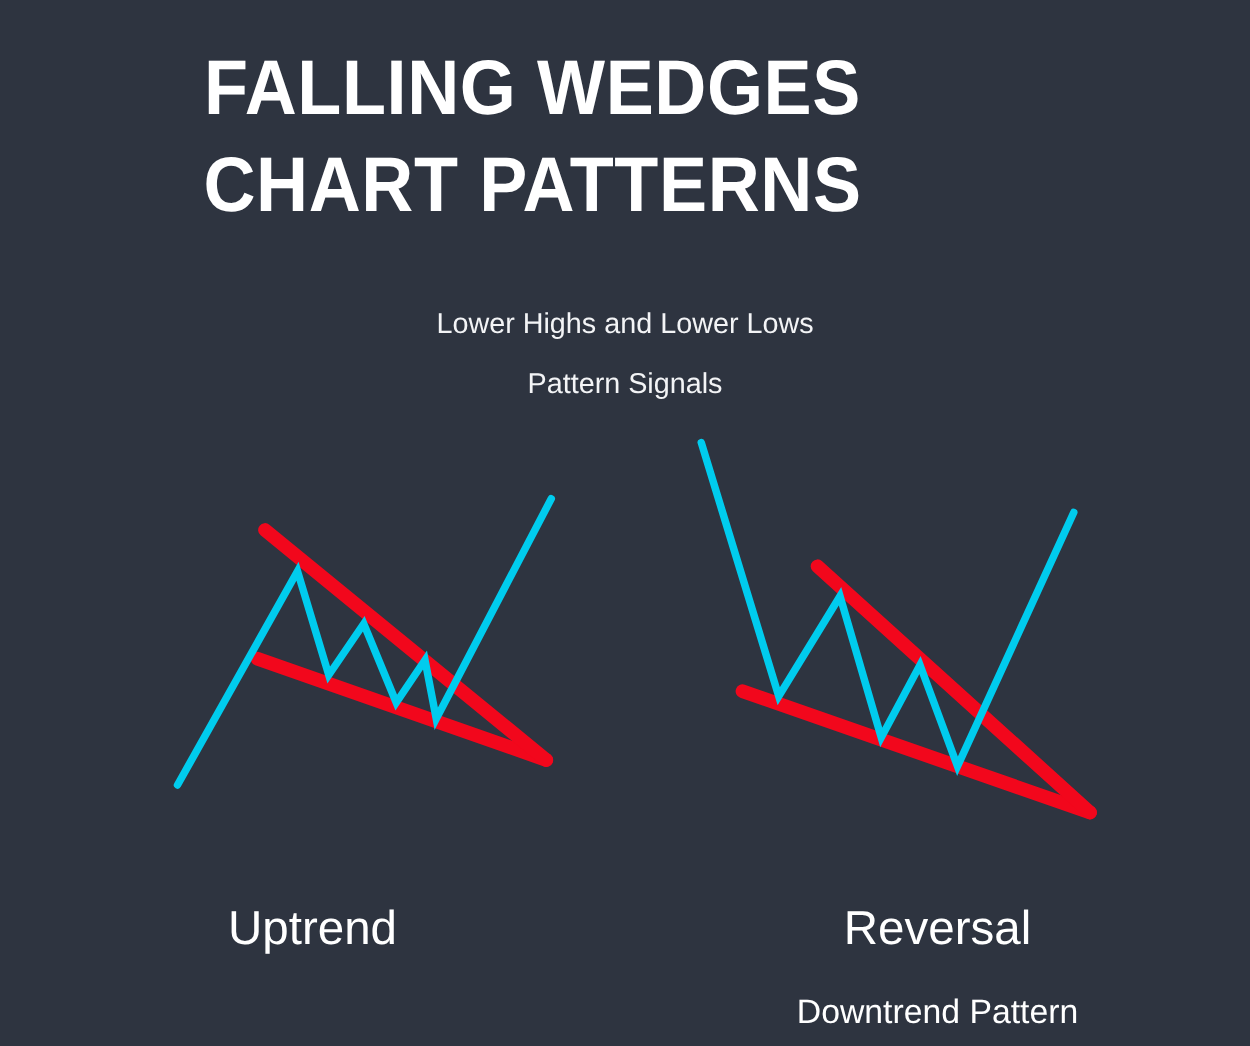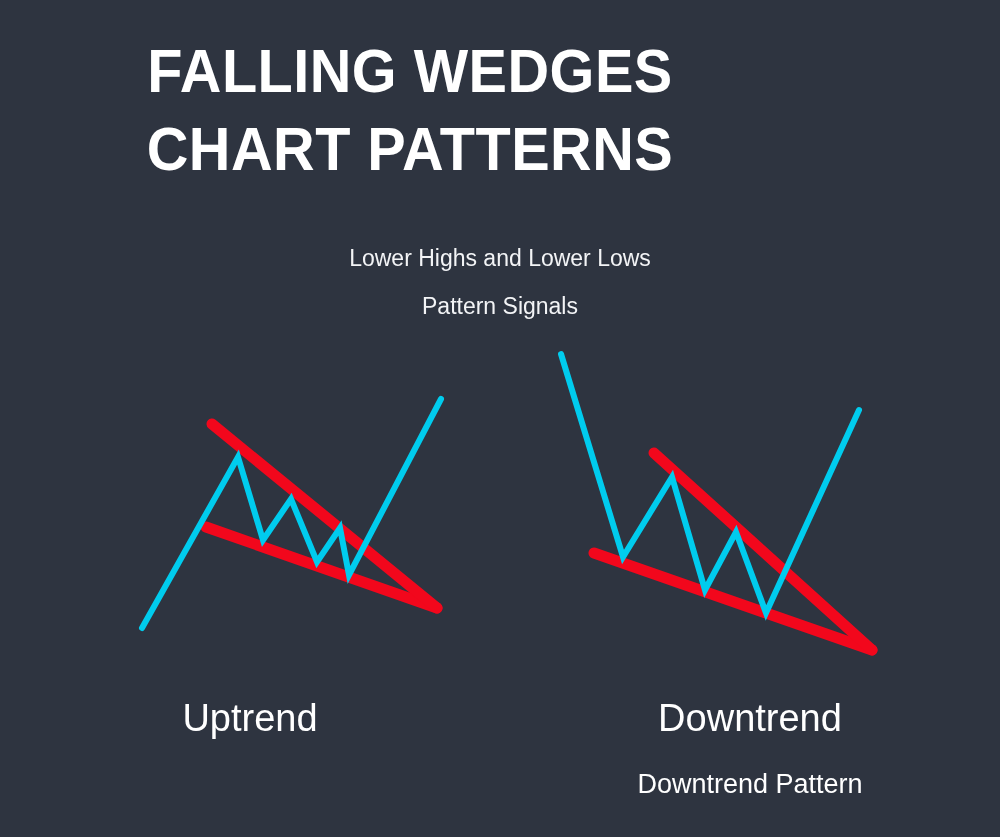--- a/index.html
+++ b/index.html
@@ -21,21 +21,21 @@
     position: relative;
     width: 1000px;
     height: 837px;
     background: #2e3440;
   }
 
   
   .header {
     position: absolute;
     top: 32px;
-    left: 0;
+    left: 16px;
     width: 820px;
     text-align: center;
   }
 
   .title-line {
     display: block;
     color: #ffffff;
     font-family: "Liberation Sans Narrow", "Liberation Sans", sans-serif;
     font-weight: bold;
     font-size: 62px;
@@ -96,20 +96,21 @@
     position: absolute;
     top: 690px;
     left: 0;
     width: 1000px;
     display: flex;
   }
 
   .caption-col {
     width: 500px;
     text-align: center;
+    margin-top: 25px;
   }
 
   .caption-title {
     display: block;
     color: #ffffff;
     font-size: 38px;
     line-height: 56px;
     font-weight: 400;
     white-space: nowrap;
   }
@@ -152,18 +153,18 @@
         <polyline class="wedge-line-price" points="561,24 623,227 672,147 705,260 736,202 766,283 859,80" stroke="#00ccee"></polyline>
       </g>
     </svg>
   </div>
 
   <div class="captions">
     <div class="caption-col">
       <span class="caption-title">Uptrend</span>
     </div>
     <div class="caption-col">
-      <span class="caption-title">Downtrend</span>
+      <span class="caption-title">Reversal</span>
       <span class="caption-sub">Downtrend Pattern</span>
     </div>
   </div>
 
 </div>
 
 </body></html>

